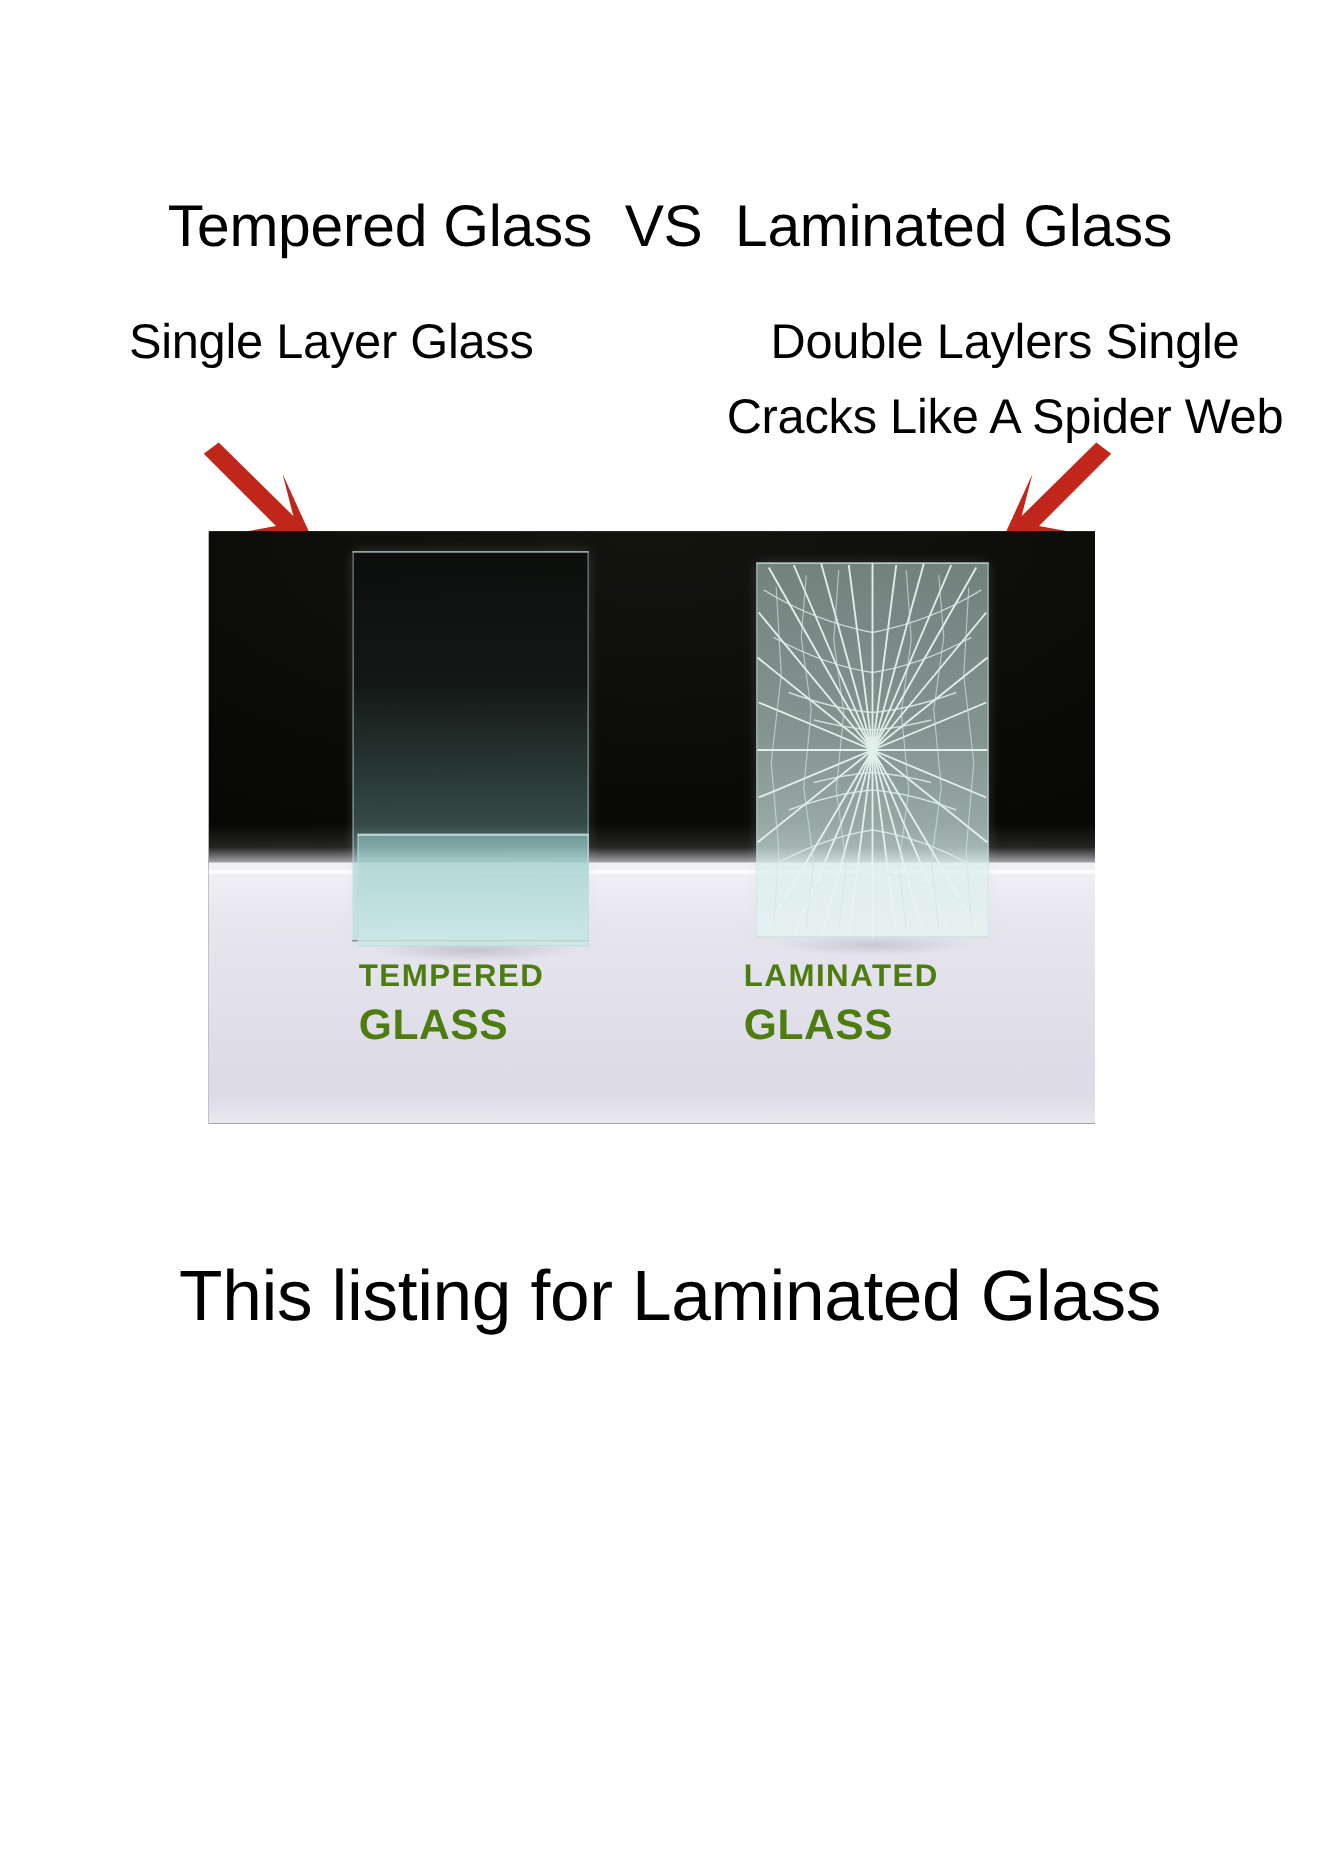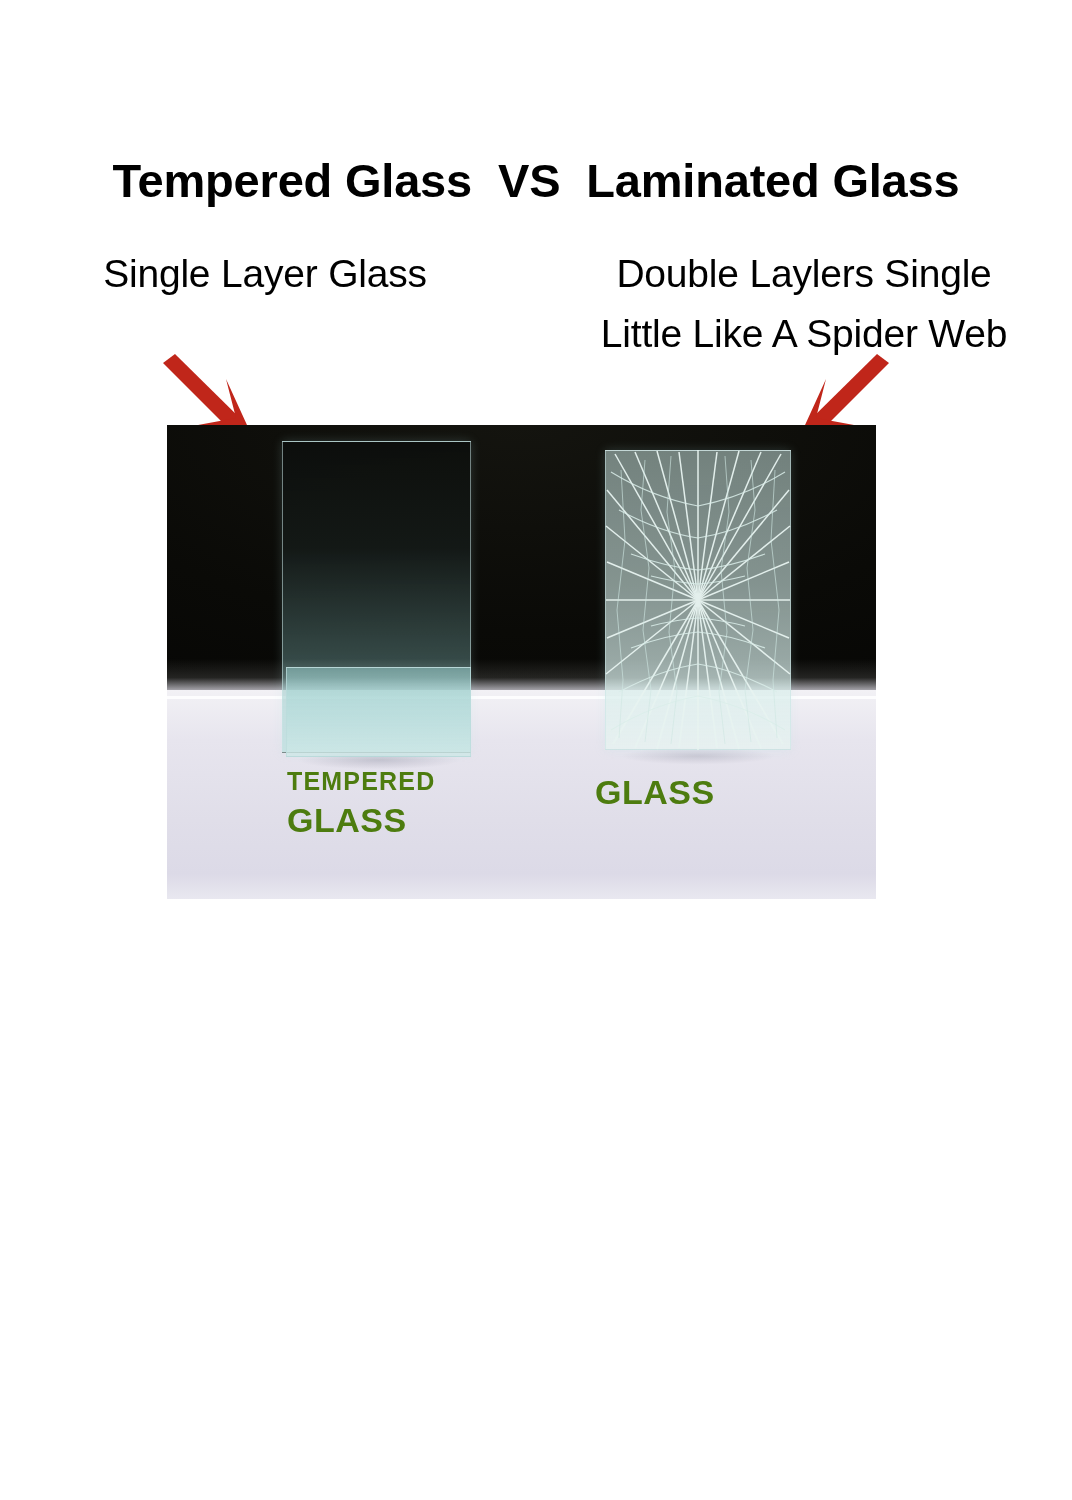--- a/index.html
+++ b/index.html
@@ -8,21 +8,21 @@
     width:1072px;height:1500px;position:relative;overflow:hidden;
     font-family:"Liberation Sans","DejaVu Sans",sans-serif;
     color:#000;-webkit-font-smoothing:antialiased;
   }
   .stage{position:absolute;inset:0;background:#fff;}
 
   
   .headline{
     position:absolute;left:0;top:152px;width:1072px;
     text-align:center;white-space:nowrap;
-    font-size:47px;line-height:58px;font-weight:700;letter-spacing:-0.2px;
+    font-size:47px;line-height:58px;font-weight:400;letter-spacing:-0.2px;
   }
   .headline .seg{display:inline;}
   .headline .gap{display:inline-block;width:26px;}
 
   
   .subs{position:absolute;left:0;top:244px;width:1072px;height:120px;}
   .subcol{position:absolute;top:0;text-align:center;white-space:nowrap;}
   .subcol.left{left:0;width:530px;}
   .subcol.right{left:536px;width:536px;}
   .subline{
@@ -170,21 +170,21 @@
   <div class="headline">
     <span class="seg">Tempered Glass</span><span class="gap"></span><span class="seg">VS</span><span class="gap"></span><span class="seg">Laminated Glass</span>
   </div>
 
   <div class="subs">
     <div class="subcol left">
       <span class="subline">Single Layer Glass</span>
     </div>
     <div class="subcol right">
       <span class="subline">Double Laylers Single</span>
-      <span class="subline">Little Like A Spider Web</span>
+      <span class="subline">Cracks Like A Spider Web</span>
     </div>
   </div>
 
   <div class="arrow" style="left:150px;top:352px;width:130px;height:115px;">
     <svg width="130" height="115" viewBox="0 0 130 115" aria-hidden="true">
       <g fill="#c0261a">
         <path d="M13 11 L25 2 L96 72 L84 82 Z"></path>
         <path d="M112 106 L48 73 L86 66 L76 27 Z"></path>
       </g>
     </svg>
@@ -275,18 +275,20 @@
           </g>
         </svg>
       </div>
     </div>
 
     <div class="cap cap-tempered">
       <span class="small">TEMPERED</span>
       <span class="big">GLASS</span>
     </div>
     <div class="cap cap-laminated">
+      <span class="small">LAMINATED</span>
       <span class="big">GLASS</span>
     </div>
   </div>
 
+  <div class="footer">This listing for Laminated Glass</div>
 
 </div>
 
 </body></html>

